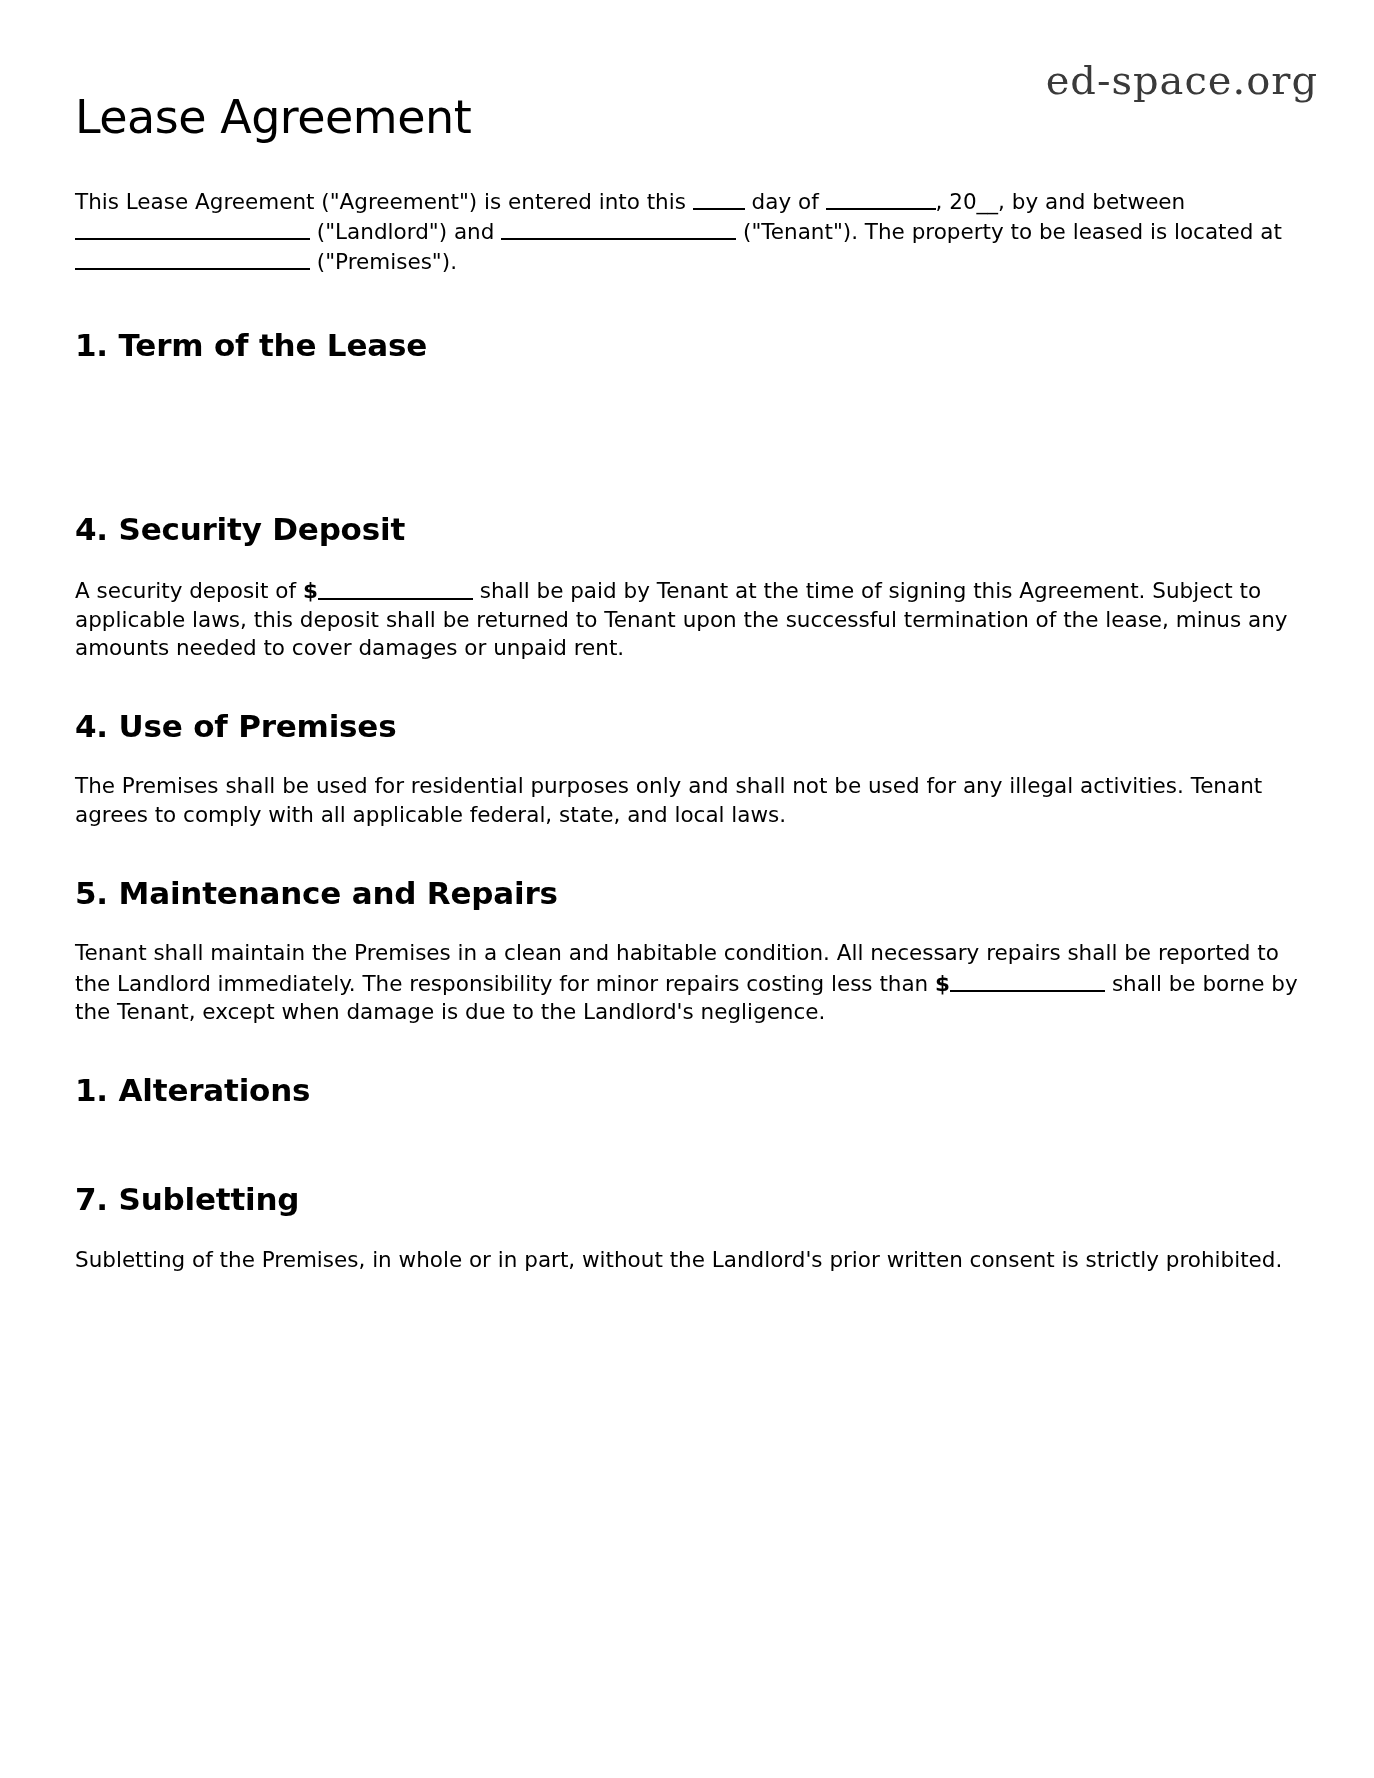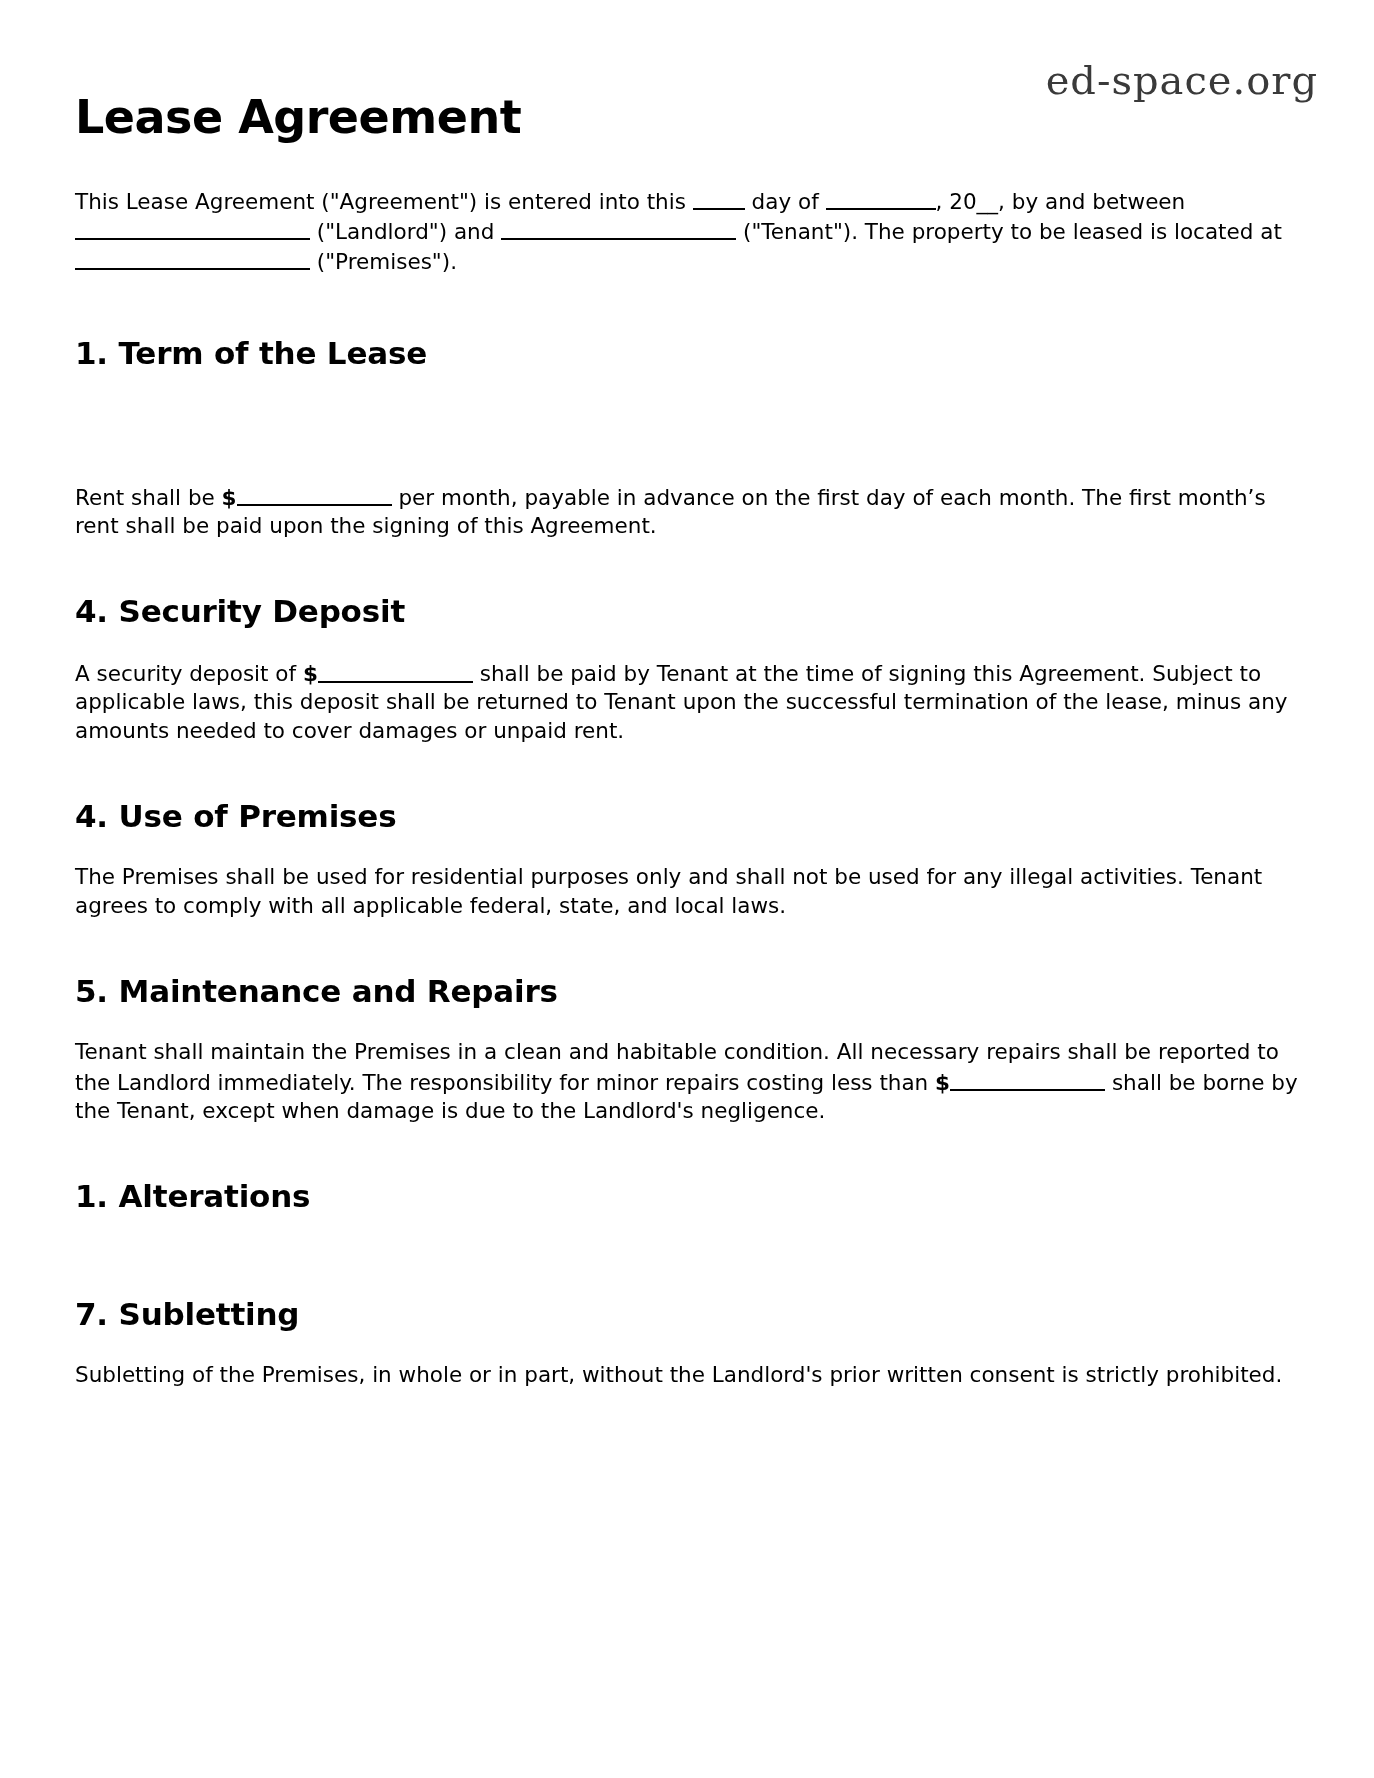--- a/index.html
+++ b/index.html
@@ -33,21 +33,21 @@
     margin-top: 23px;
   }
   .content {
     position: absolute;
     left: 75px;
     top: 0;
     width: 1225px;
   }
   h1.doc-title {
     font-family: "DejaVu Sans", sans-serif;
-    font-weight: bold;
+    font-weight: normal;
     font-size: 46px;
     line-height: 1.1;
     margin: 0;
     padding-top: 92px;
     letter-spacing: -0.5px;
     color: #000;
   }
   h2.section-title {
     font-family: "DejaVu Sans", sans-serif;
     font-weight: bold;
@@ -64,21 +64,21 @@
     line-height: 1.33;
     margin: 0;
     padding: 0;
     color: #000;
     text-align: left;
   }
   .intro-block {
     margin-top: 43px;
   }
   .section {
-    margin-top: 16px;
+    margin-top: 8px;
   }
   .sec-head-gap { height: 44px; }
   .sec-body-gap { height: 28px; }
   .sec-after-gap { height: 38px; }
   .blank {
     display: inline-block;
     border-bottom: 2px solid #000;
     vertical-align: baseline;
     height: 1.05em;
     margin-bottom: -2px;
@@ -108,21 +108,20 @@
 
     <div class="sec-head-gap"></div>
     <div class="section">
       <h2 class="section-title">1. Term of the Lease</h2>
       <div class="sec-body-gap"></div>
     </div>
 
     <div class="sec-after-gap"></div>
     <div class="section">
       <div class="sec-body-gap"></div>
-      <p class="body-text"><span>Rent shall be</span> <span class="money">$</span><span class="blank blank-md"></span> <span>per month, payable in advance on the first day of each month. The first month’s rent shall be paid upon the signing of this Agreement.</span></p>
     </div>
 
     <div class="sec-after-gap"></div>
     <div class="section">
       <h2 class="section-title">4. Security Deposit</h2>
       <div class="sec-body-gap"></div>
       <p class="body-text"><span>A security deposit of</span> <span class="money">$</span><span class="blank blank-md"></span> <span>shall be paid by Tenant at the time of signing this Agreement. Subject to applicable laws, this deposit shall be returned to Tenant upon the successful termination of the lease, minus any amounts needed to cover damages or unpaid rent.</span></p>
     </div>
 
     <div class="sec-after-gap"></div>

